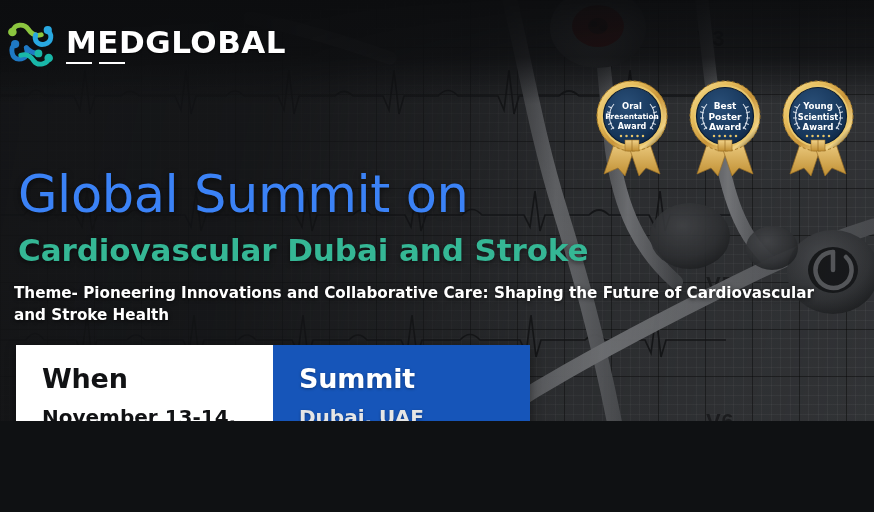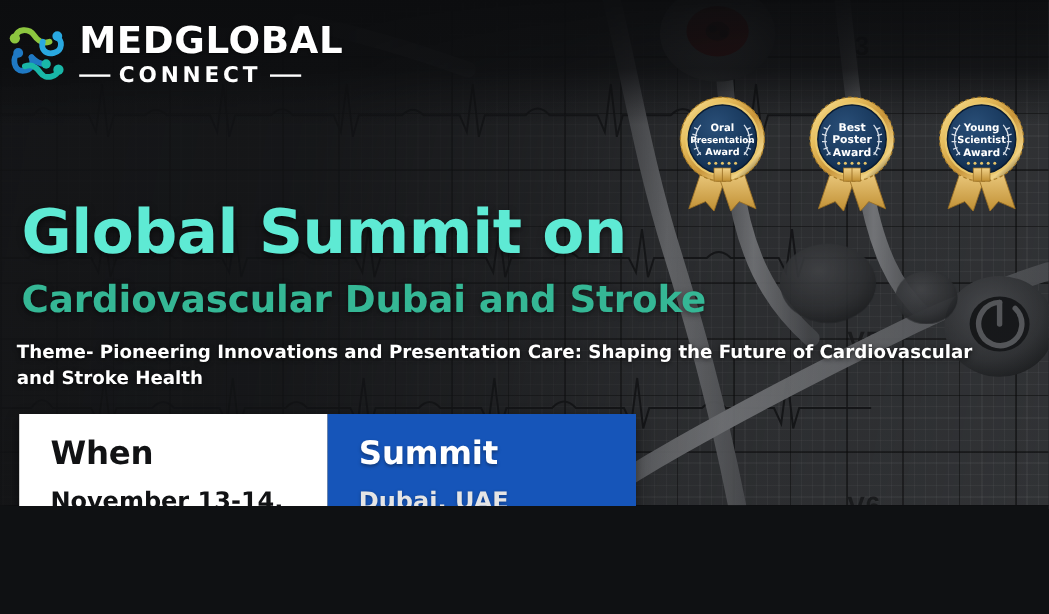--- a/index.html
+++ b/index.html
@@ -150,23 +150,23 @@
     height: 9px;
     background: #35b795;
     flex: 0 0 auto;
   }
 
   
   .headline {
     position: absolute;
     left: 18px;
     top: 168px;
-    color: #5eead4;
+    color: #3b82f6;
     font-size: 51px;
-    font-weight: 700;
+    font-weight: 400;
     letter-spacing: -0.4px;
     line-height: 1.04;
     font-family: "DejaVu Sans", sans-serif;
     text-shadow: 0 2px 6px rgba(0,0,0,0.55);
     white-space: nowrap;
   }
   .subhead {
     position: absolute;
     left: 18px;
     top: 232px;
@@ -224,24 +224,24 @@
     font-weight: 700;
     line-height: 1;
     font-family: "DejaVu Sans", sans-serif;
   }
   .ww-when .ww-value { color: #111214; }
   .ww-where .ww-value { color: #e5e5e5; text-shadow: 0 1px 3px rgba(0,0,0,0.3); }
 
   
   .badges {
     position: absolute;
-    left: 558px;
+    left: 588px;
     top: 78px;
     display: flex;
-    gap: 20px;
+    gap: 5px;
   }
   .badge { width: 88px; height: 98px; }
 </style>
 </head>
 <body>
 
 <div id="banner">
 
   <div class="bg-layer">
     <div class="ecg-paper"></div>
@@ -349,31 +349,30 @@
           <path d="M48,44 C48,52 36,54 32,48 C28,42 24,40 18,42" stroke="#19b7a8"></path>
           <circle cx="48" cy="45" r="4.6" fill="#19b7a8" stroke="none"></circle>
           <path d="M24,34 C28,38 32,40 36,40" stroke="#1f79c4"></path>
           <circle cx="37" cy="40" r="4.2" fill="#19b7a8" stroke="none"></circle>
         </g>
       </svg>
       <div class="logo-type">
         <div class="logo-word">MEDGLOBAL</div>
         <div class="logo-sub-row">
           <span class="logo-sub-rule"></span>
-          <span class="logo-sub">CONNECT</span>
           <span class="logo-sub-rule"></span>
         </div>
       </div>
     </div>
 
 
     <div class="headline">Global Summit on</div>
     <div class="subhead">Cardiovascular Dubai and Stroke</div>
 
-    <div class="theme">Theme- Pioneering Innovations and Presentation Care: Shaping the Future of Cardiovascular and Stroke Health</div>
+    <div class="theme">Theme- Pioneering Innovations and Collaborative Care: Shaping the Future of Cardiovascular and Stroke Health</div>
 
     <div class="ww-row">
       <div class="ww-box ww-when">
         <div class="ww-title">When</div>
         <div class="ww-value">November 13-14, 2025</div>
       </div>
       <div class="ww-box ww-where">
         <div class="ww-title">Summit</div>
         <div class="ww-value">Dubai, UAE</div>
       </div>

